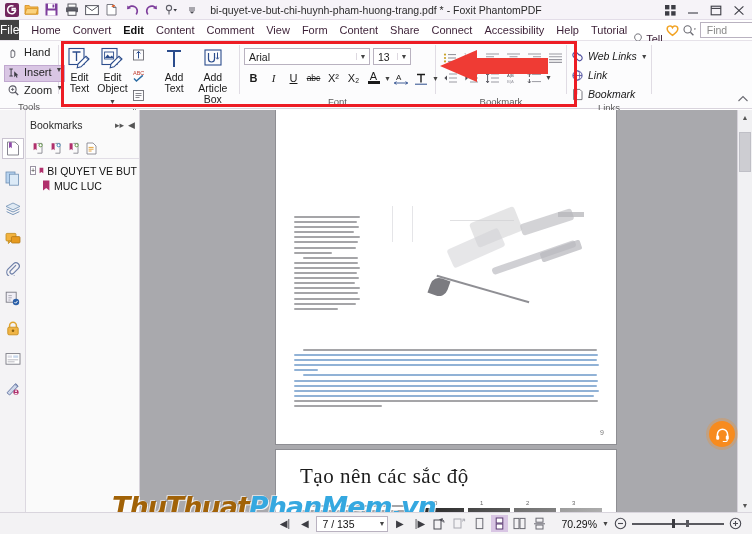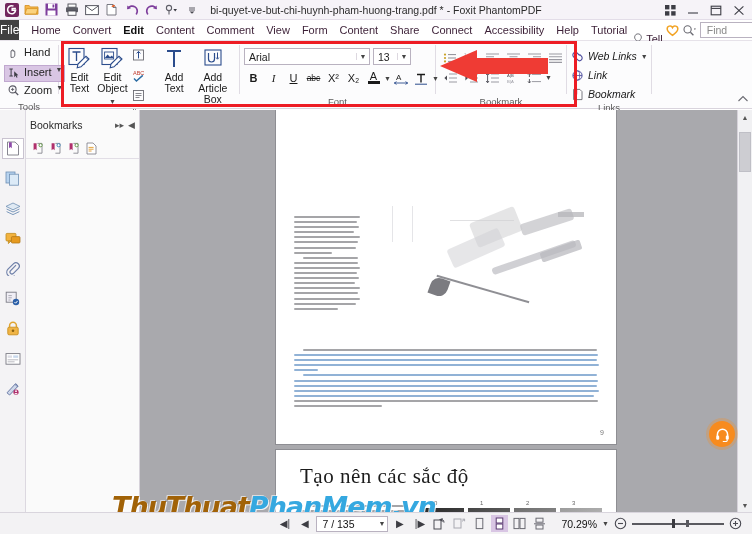--- a/index.html
+++ b/index.html
@@ -722,20 +722,35 @@
               <path d="M6.4 1.4h4.6v9.8H6.4" fill="none" stroke="#7a7a84" stroke-width=".8"></path>
               <circle cx="9.6" cy="3.2" r="1.6" fill="#fff" stroke="#5b8f3e" stroke-width=".9"></circle>
             </svg>
         </span>
         <span>
           <svg width="13" height="13" viewBox="0 0 13 13">
               <path d="M2 1h6l3 3v8H2z" fill="#fff" stroke="#7a7a84" stroke-width=".8"></path>
               <path d="M3.6 5.4h5M3.6 7.2h5M3.6 9h3" stroke="#e09a2c" stroke-width=".9"></path>
             </svg>
         </span>
+      </div>
+      <div class="bmtree">
+        <div class="bmnode">
+          <span class="exp">+</span>
+          <svg width="9" height="11" viewBox="0 0 9 11">
+              <path d="M1 .6h6.4v9.8L4.2 8 1 10.4z" fill="#b0306c"></path>
+            </svg>
+          <span>BI QUYET VE BUT</span>
+        </div>
+        <div class="bmnode child">
+          <svg width="9" height="11" viewBox="0 0 9 11">
+              <path d="M1 .6h6.4v9.8L4.2 8 1 10.4z" fill="#b0306c"></path>
+            </svg>
+          <span>MUC LUC</span>
+        </div>
       </div>
     </div>
 
     <div class="docview">
 
       <div class="page" style="left:136px; top:-112px; width:340px; height:446px;">
         <div class="page-inner">
 
           <div class="col-text" style="left:18px; top:218px; width:66px;">
             <div class="tline" style="width:66px"></div>

